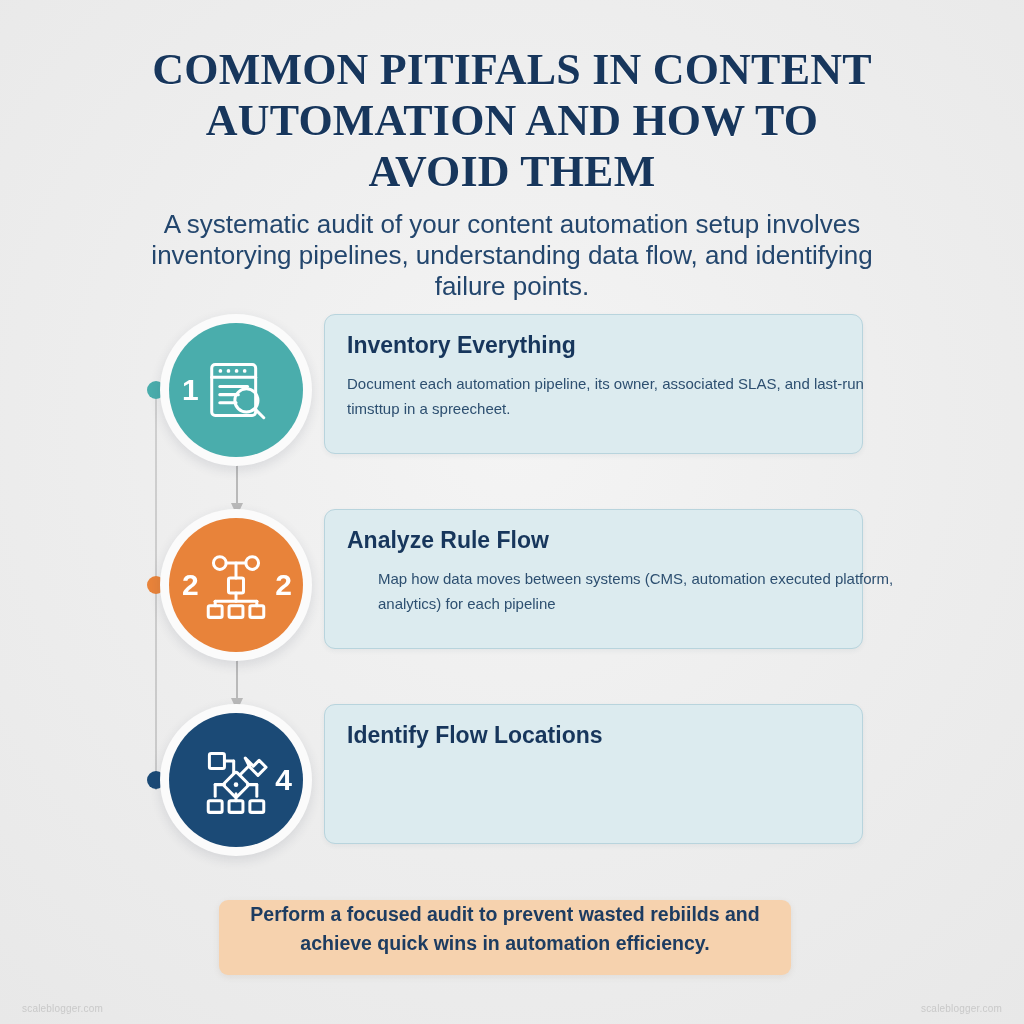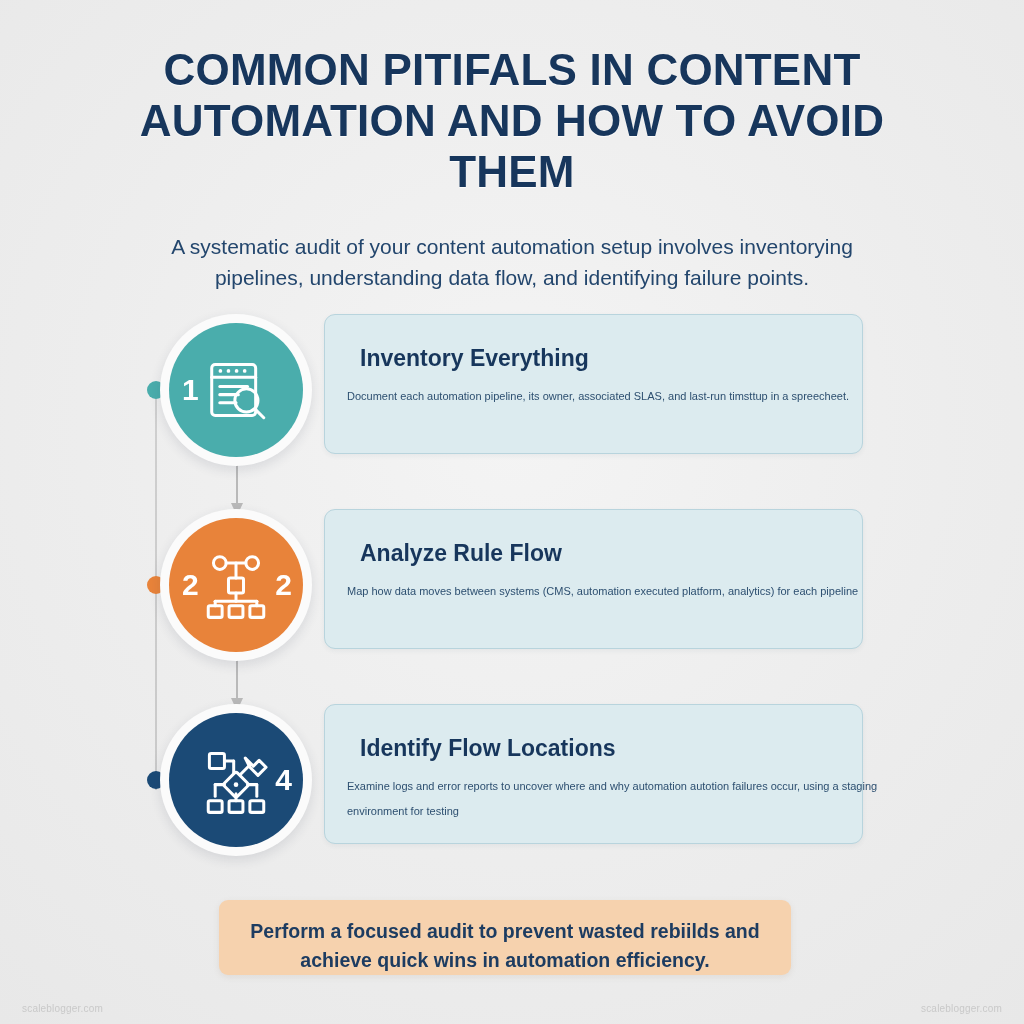--- a/index.html
+++ b/index.html
@@ -23,34 +23,34 @@
 
   
   .header {
     position: absolute;
     left: 0;
     top: 44px;
     width: 1024px;
     text-align: center;
   }
   .title {
-    font-family: Liberation Sans, sans-serif;
+    font-family: Liberation Serif, serif;
     font-size: 44px;
     line-height: 51px;
     font-weight: 700;
     letter-spacing: 0.2px;
     color: #17365c;
     margin: 0 auto;
     width: 760px;
     text-shadow: 0 1px 1px rgba(255,255,255,0.85);
   }
   .subtitle {
-    margin: 34px auto 0 auto;
+    margin: 12px auto 0 auto;
     width: 730px;
-    font-size: 21px;
+    font-size: 26px;
     line-height: 31px;
     color: #23466d;
     font-weight: 400;
   }
 
   
   .rail {
     position: absolute;
     left: 155px;
     top: 390px;
@@ -157,43 +157,43 @@
     position: absolute;
     left: 22px;
     top: 18px;
     width: 600px;  
   }
   .card-title {
     font-size: 23px;
     font-weight: 700;
     color: #17365c;
     line-height: 1.1;
-    margin: 13px;
+    margin: 0;
     white-space: nowrap;
   }
   .card-desc {
     margin: 13px 0 0 0;
-    font-size: 11px;
+    font-size: 15px;
     line-height: 25px;
     color: #2d4f70;
     width: 560px;
   }
-  .card-desc.wide { width: 570px; }
+  .card-desc.wide { width: 570px; margin-left: 31px; }
 
   
   .callout {
     position: absolute;
     left: 219px;
     top: 900px;
     width: 572px;
     height: 75px;
     background: #f6d2ae;
     border-radius: 9px;
     display: flex;
-    align-items: flex-end;
+    align-items: flex-start;
     justify-content: center;
     box-shadow: 0 2px 6px rgba(120,90,60,0.10);
   }
   .callout-text {
     text-align: center;
     font-size: 19.5px;
     line-height: 29px;
     font-weight: 700;
     color: #1d3c61;
     width: 525px;
@@ -314,21 +314,20 @@
           <rect x="26" y="50" width="12" height="10" rx="1.5"></rect>
           <rect x="44" y="50" width="12" height="10" rx="1.5"></rect>
         </svg>
       </div>
       <span class="badge-num left"></span>
       <span class="badge-num right">4</span>
     </div>
     <div class="card">
       <div class="card-inner">
         <p class="card-title">Identify Flow Locations</p>
-        <p class="card-desc wide">Examine logs and error reports to uncover where and why automation autotion failures occur, using a staging environment for testing</p>
       </div>
     </div>
   </div>
 
   <div class="callout">
     <div class="callout-text">Perform a focused audit to prevent wasted rebiilds and achieve quick wins in automation efficiency.</div>
   </div>
 
   <div class="wm left">scaleblogger.com</div>
   <div class="wm right">scaleblogger.com</div>

